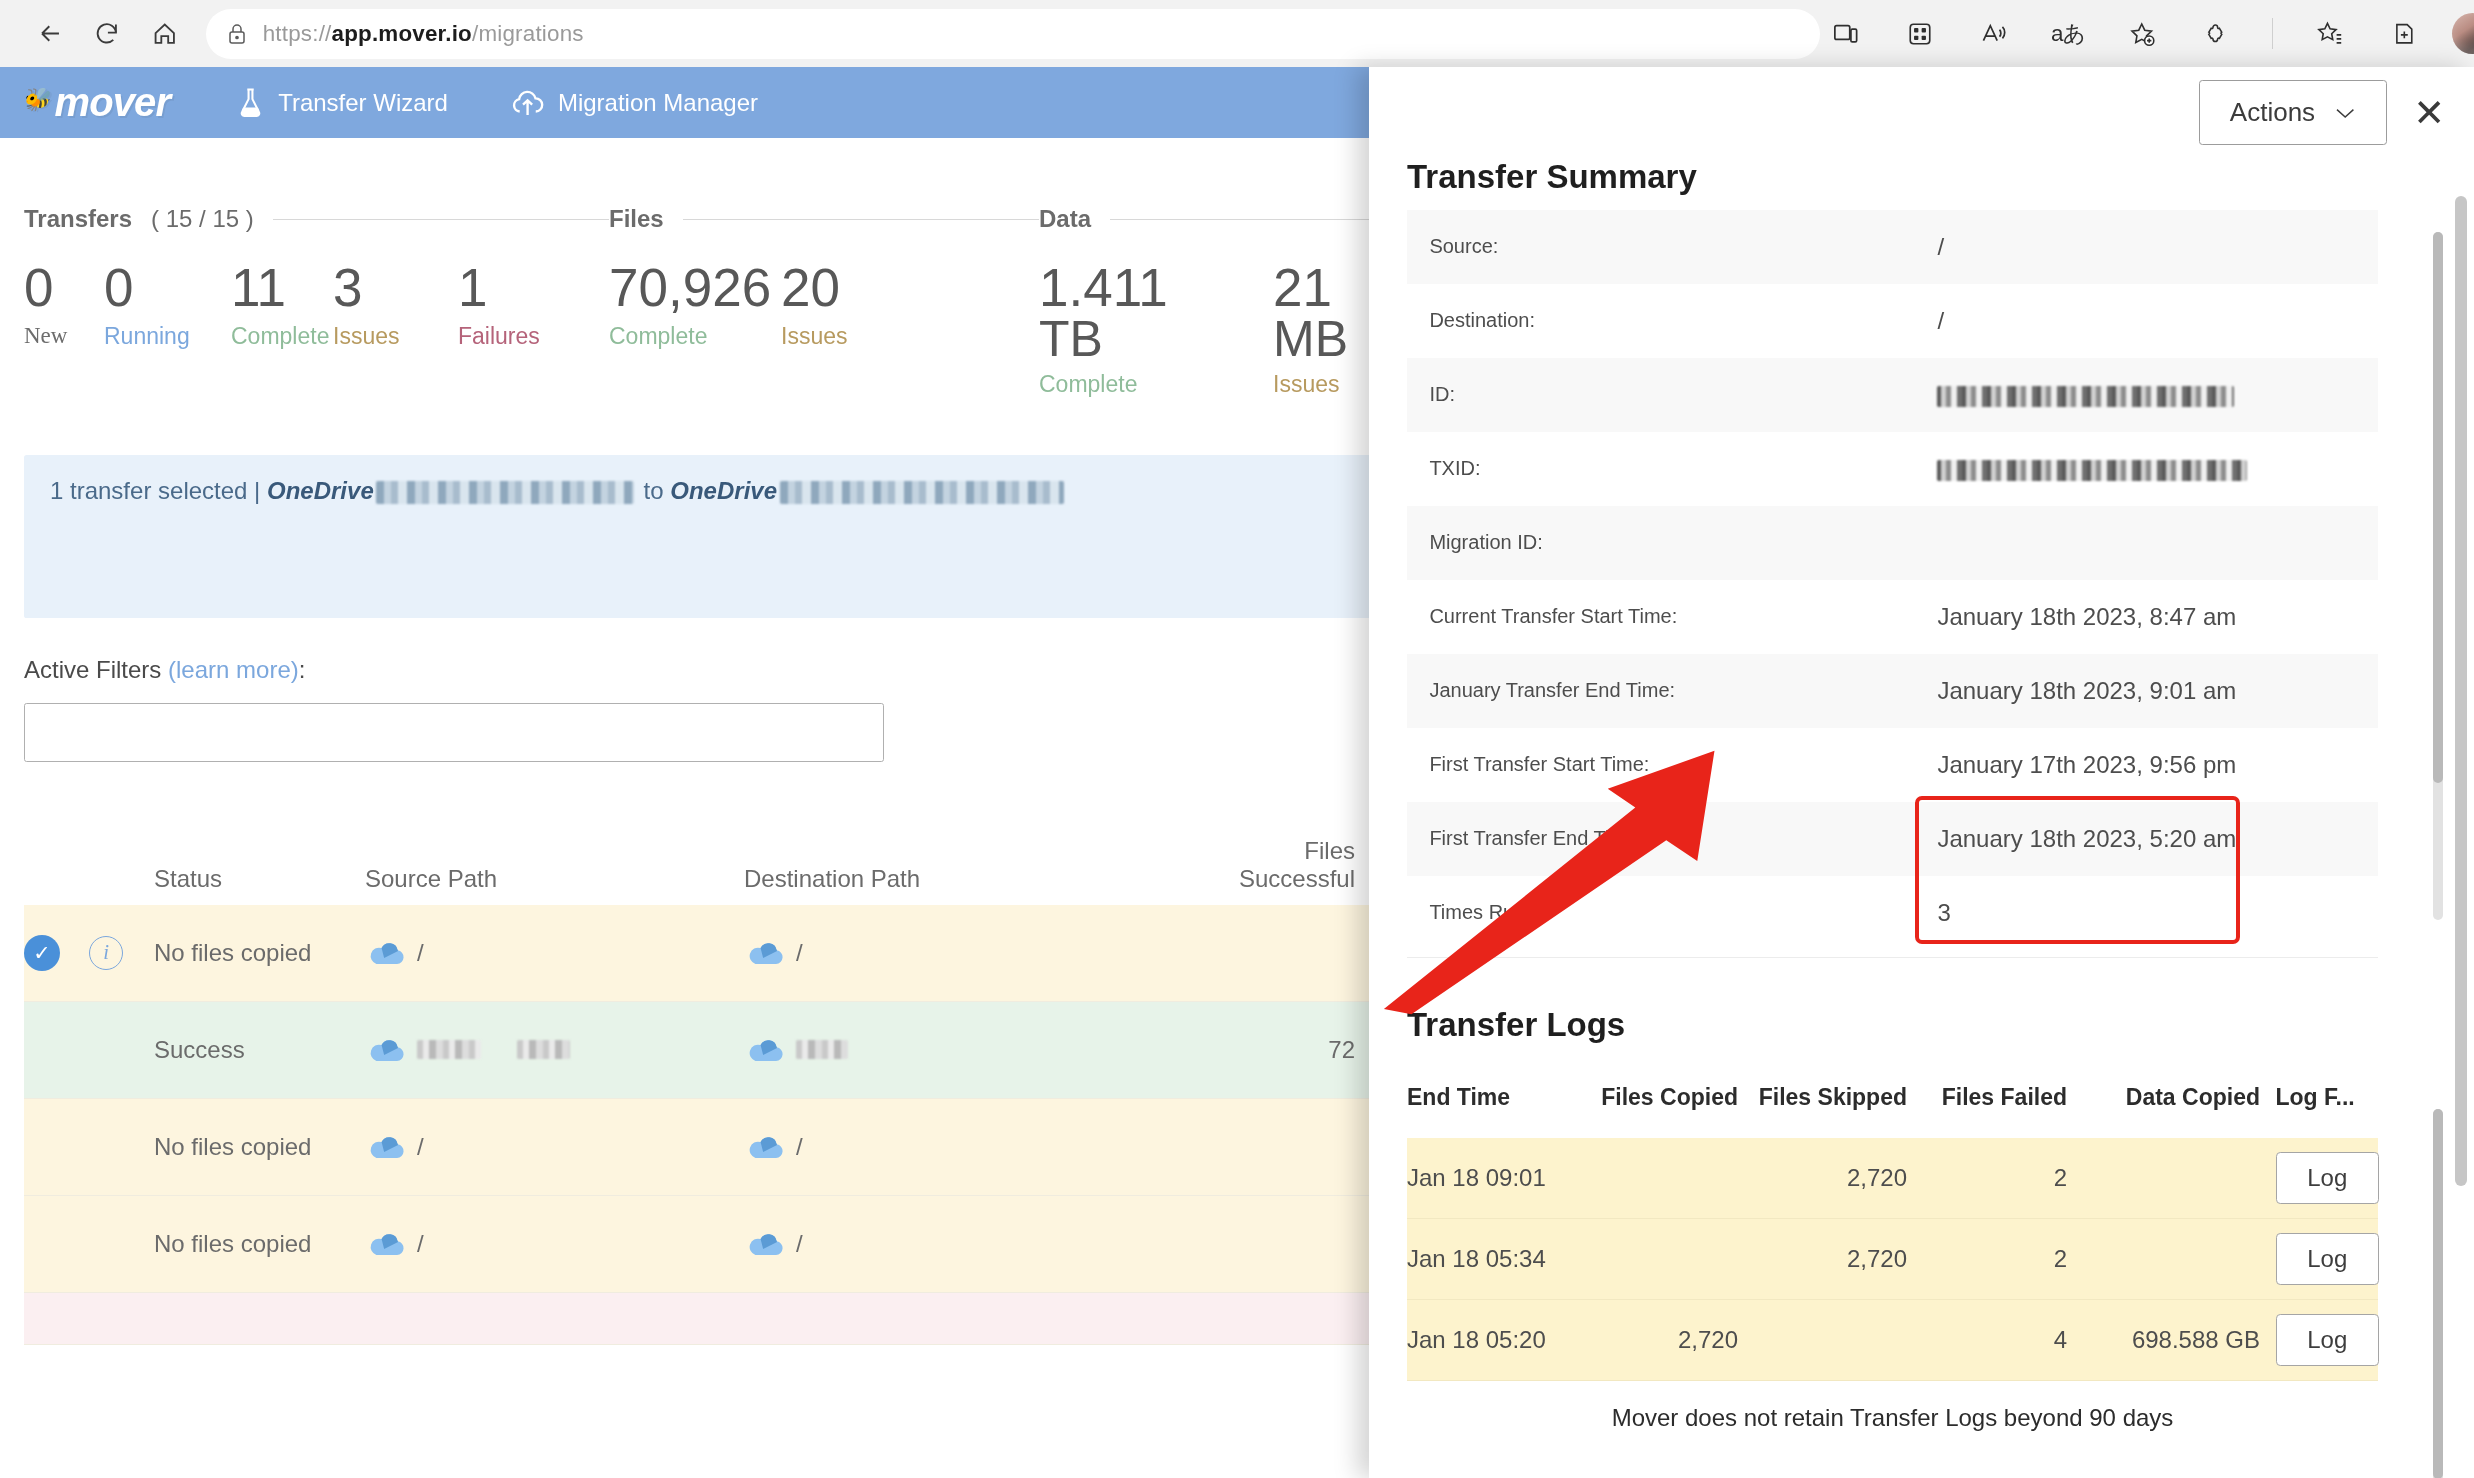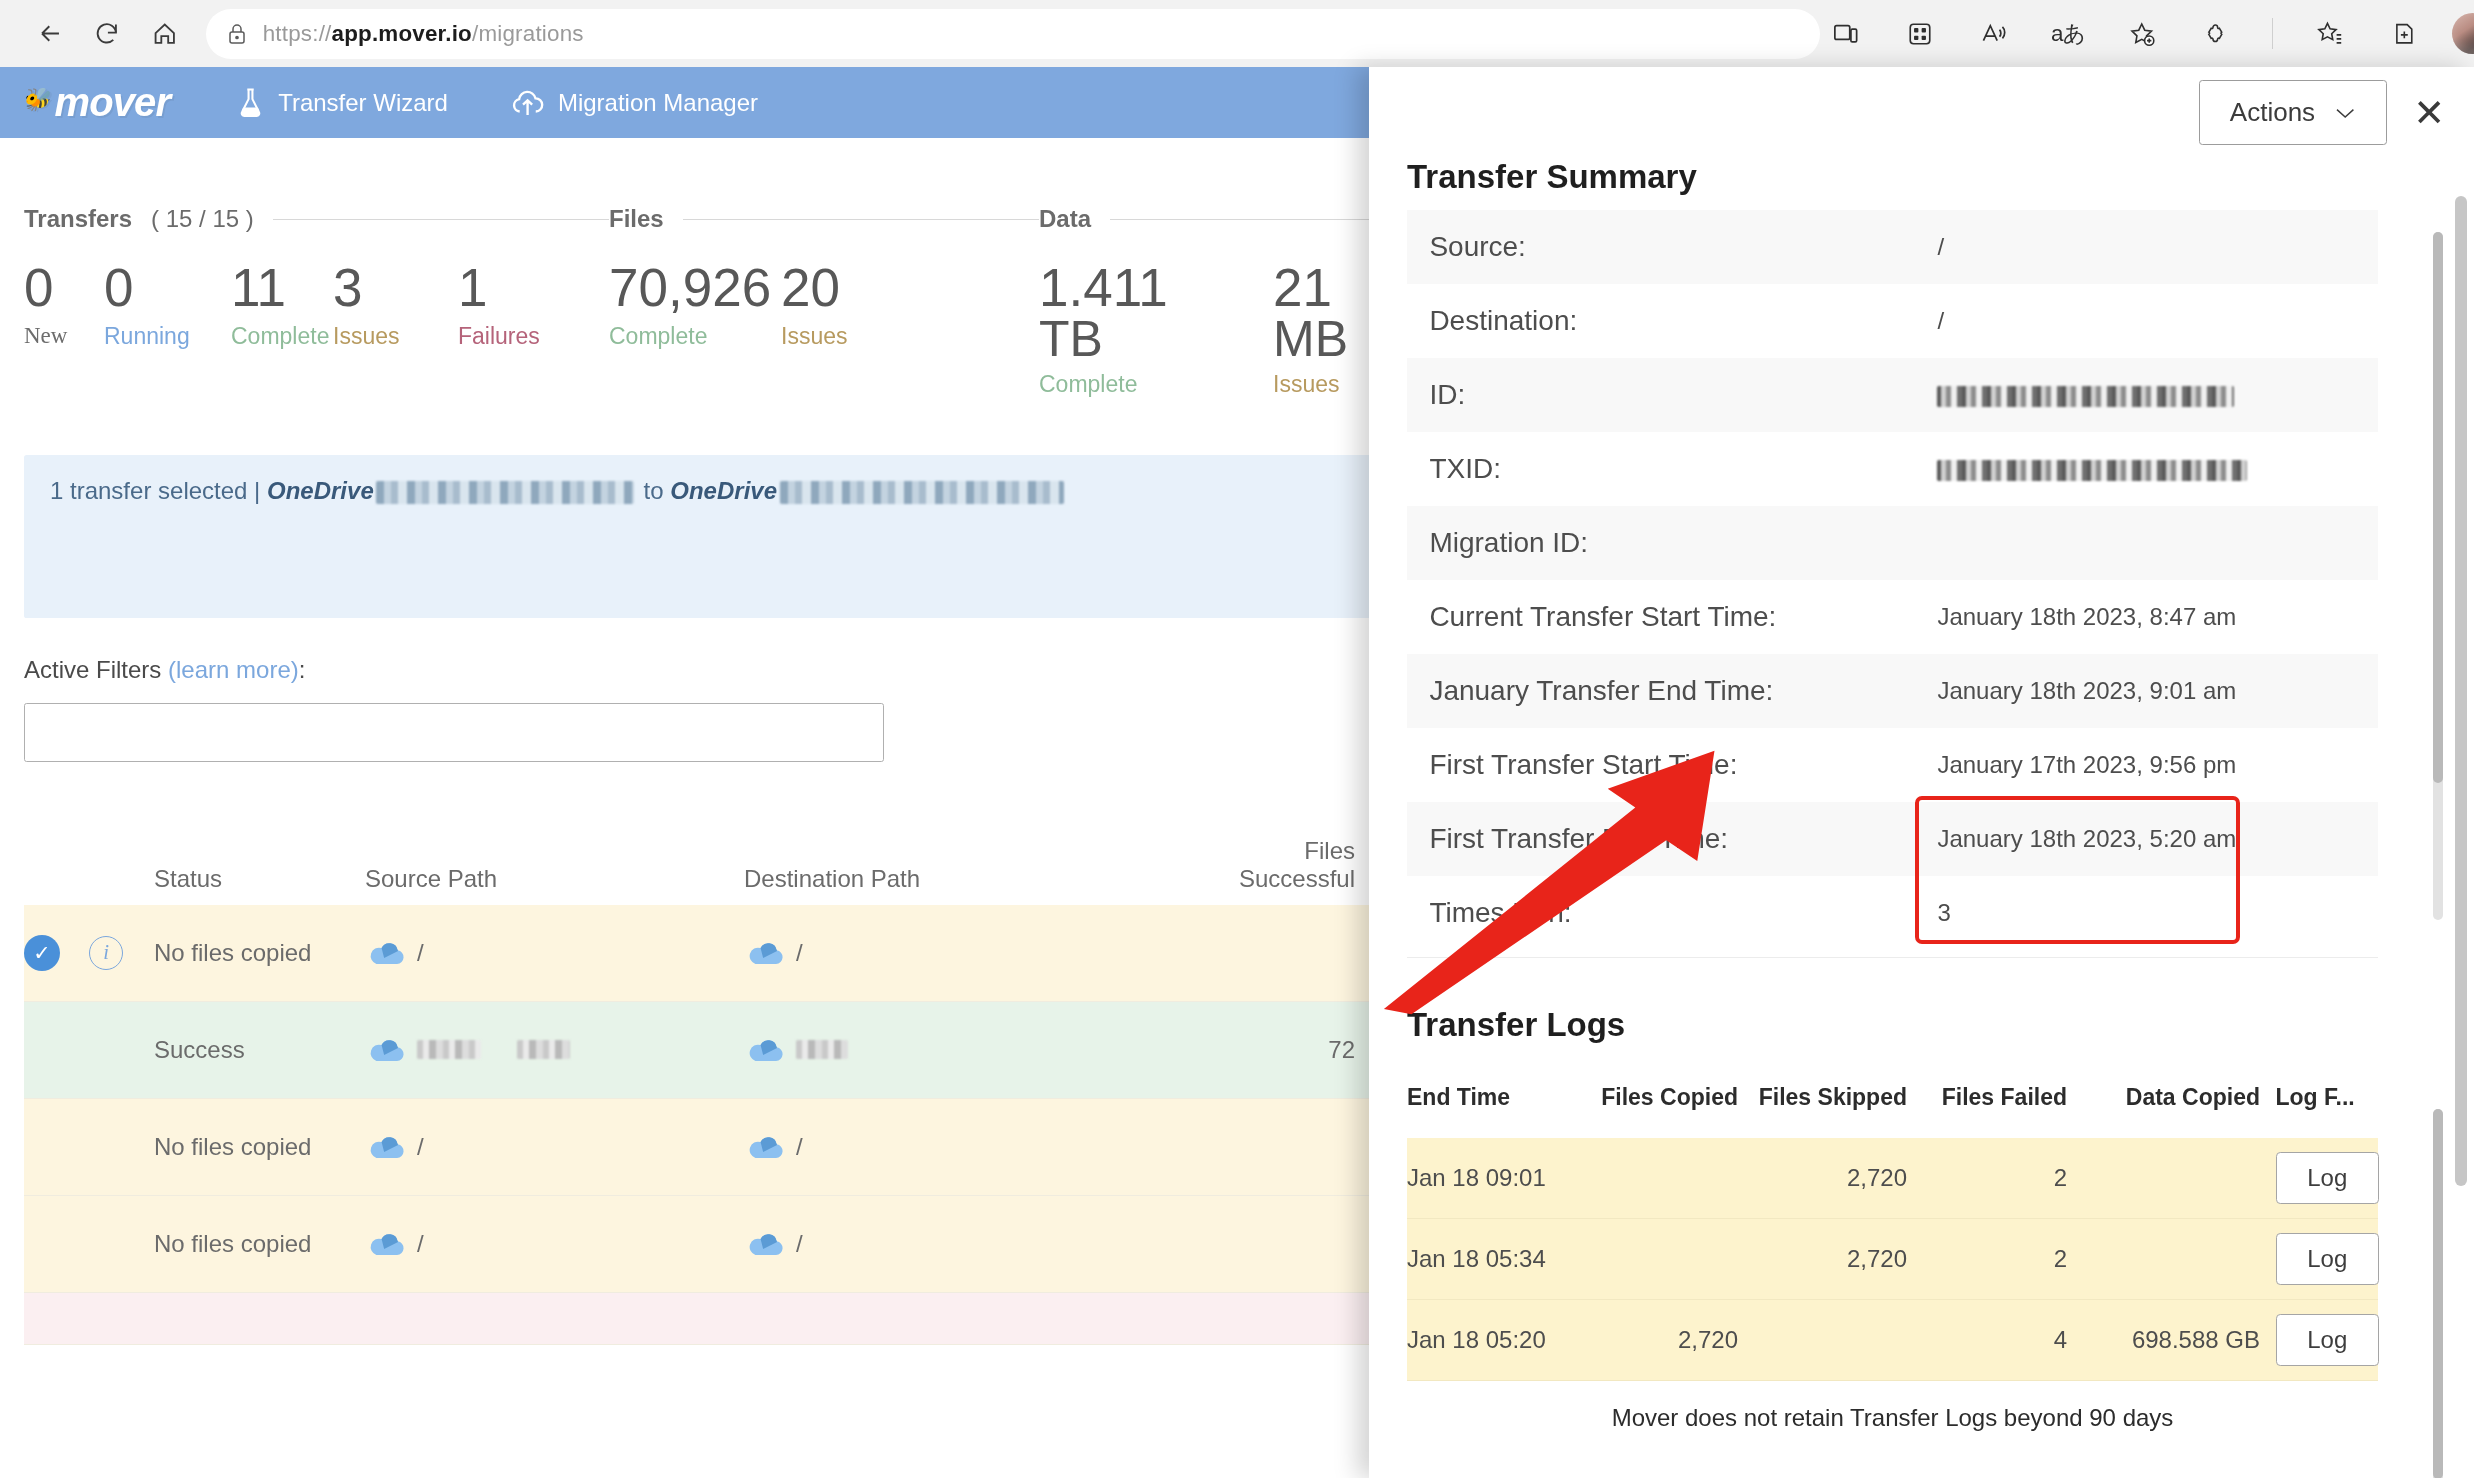--- a/index.html
+++ b/index.html
@@ -178,21 +178,21 @@
     font-size: 26px; color: #3c3c3c; background: #fff;
   }
   .close-x { font-size: 38px; color: #3a3a3a; line-height: 1; font-weight: 300; }
 
   .panel-body { padding: 0 38px 0 38px; position: relative; }
   .panel-h2 { font-size: 33px; color: #1f1f1f; font-weight: 700; padding-bottom: 13.8px; }
 
   .sumtable { width: 971px; }
   .sumrow { display: flex; align-items: center; height: 74px; padding: 0 22.4px; }
   .sumrow.alt { background: #f8f8f8; }
-  .sumlabel { width: 508px; flex: 0 0 508px; font-size: 28px; color: #4d4d4d; }
+  .sumlabel { width: 508px; flex: 0 0 508px; font-size: 20px; color: #4d4d4d; }
   .sumvalue { font-size: 24px; color: #4d4d4d; }
   .rd3 {
     display: inline-block; height: 20.7px; vertical-align: middle;
     background: repeating-linear-gradient(90deg,#5a5a5a 0 4.3px,#d0d0d0 4.3px 8.6px,#8d8d8d 8.6px 13.8px,#efefef 13.8px 20px,#6f6f6f 20px 25px);
     filter: blur(1.1px); border-radius: 1.7px;
   }
 
   .sum-scroll {
     position: absolute; right: 31px; top: 1.7px; width: 10.3px; height: 671px;
     background: #e2e2e2; border-radius: 5.2px;

